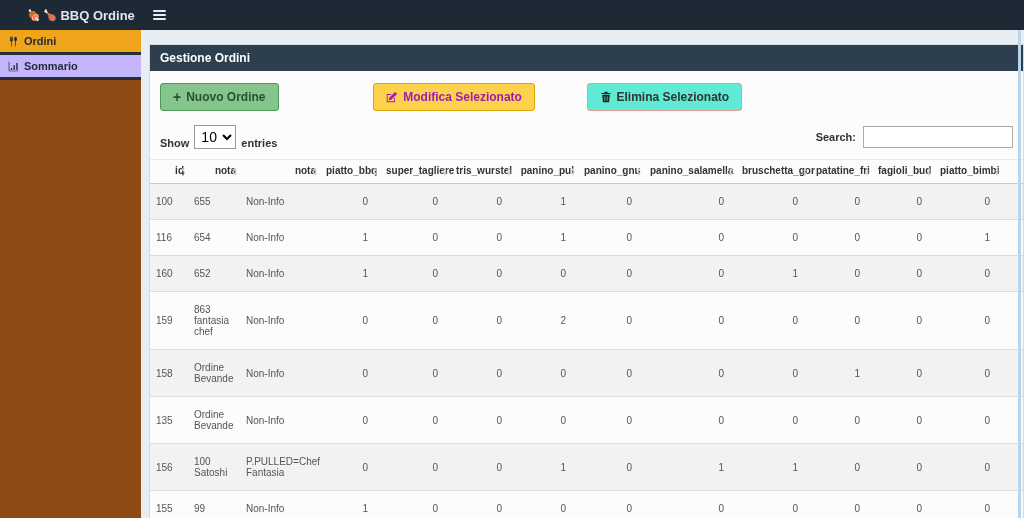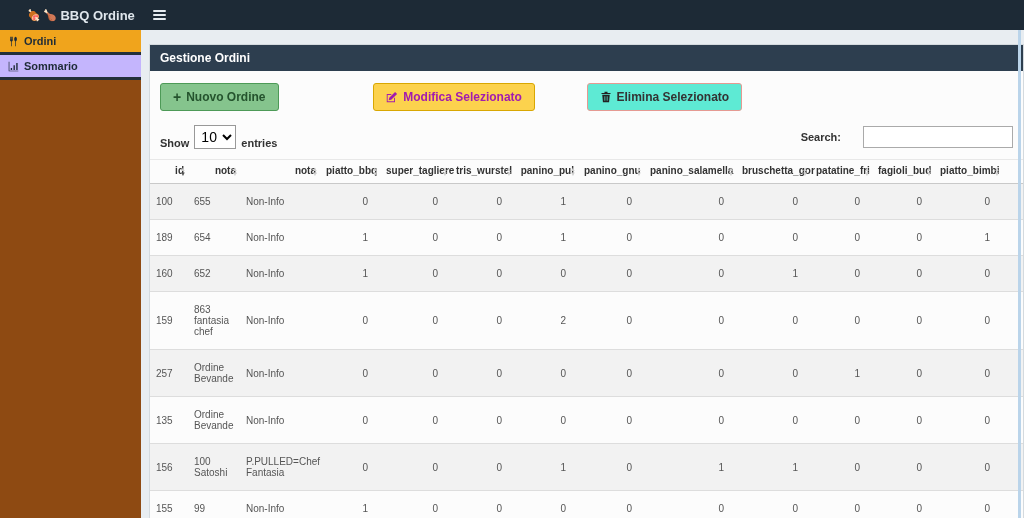--- a/index.html
+++ b/index.html
@@ -38,21 +38,21 @@
   .btn-green  { background:#85c48d; border-color:#4d9a57; color:#24532d; }
   .btn-yellow { background:#fcd24d; border-color:#d9a702; color:#a21caf; }
   .btn-pink   { background:#5eead4; border-color:#e59a92; color:#333333; }
   .plus-glyph { font-size:14px; font-weight:bold; line-height:10px; }
 
   
   .controls { display:flex; justify-content:space-between; align-items:center; margin:14px 0 10px; 
               font-size:11px; font-weight:bold; color:#333; }
   .length { display:flex; align-items:flex-end; gap:5px; }
   .length select { font-size:14px; font-family:inherit; padding:2px 2px; border:1px solid #999; background:#fff; }
-  .search { display:flex; align-items:center; gap:22px; }
+  .search { display:flex; align-items:center; gap:7px; }
   .search input { width:150px; height:22px; border:1px solid #aaa; background:#fff; font-family:inherit; font-size:11px; padding:0 4px; }
 
   
   .table-wrap { overflow:hidden; width:100%; }
   table { border-collapse:collapse; table-layout:fixed; width:910px; font-size:10px; color:#555; }
   thead th { font-weight:bold; color:#333; text-align:right; padding:5px 4px 7px 6px;
              border-bottom:1px solid #c9c9c9; border-top:1px solid #e8e8e8;
              position:relative; white-space:nowrap; cursor:pointer;margin-left:8px; }
   .sort-icons { position:absolute; right:2px; top:50%; transform:translateY(-50%);
                 display:flex; flex-direction:column; color:#cfcfcf; font-size:6px; line-height:5px; }
@@ -222,21 +222,21 @@
                 <td class="num">1</td>
                 <td class="num">0</td>
                 <td class="num">0</td>
                 <td class="num">0</td>
                 <td class="num">0</td>
                 <td class="num">0</td>
                 <td class="num">0</td>
                 <td class="num"></td>
               </tr>
               <tr>
-                <td>189</td>
+                <td>116</td>
                 <td>654</td>
                 <td>Non-Info</td>
                 <td class="num">1</td>
                 <td class="num">0</td>
                 <td class="num">0</td>
                 <td class="num">1</td>
                 <td class="num">0</td>
                 <td class="num">0</td>
                 <td class="num">0</td>
                 <td class="num">0</td>
@@ -270,21 +270,21 @@
                 <td class="num">2</td>
                 <td class="num">0</td>
                 <td class="num">0</td>
                 <td class="num">0</td>
                 <td class="num">0</td>
                 <td class="num">0</td>
                 <td class="num">0</td>
                 <td class="num"></td>
               </tr>
               <tr>
-                <td>257</td>
+                <td>158</td>
                 <td>Ordine Bevande</td>
                 <td>Non-Info</td>
                 <td class="num">0</td>
                 <td class="num">0</td>
                 <td class="num">0</td>
                 <td class="num">0</td>
                 <td class="num">0</td>
                 <td class="num">0</td>
                 <td class="num">0</td>
                 <td class="num">1</td>

